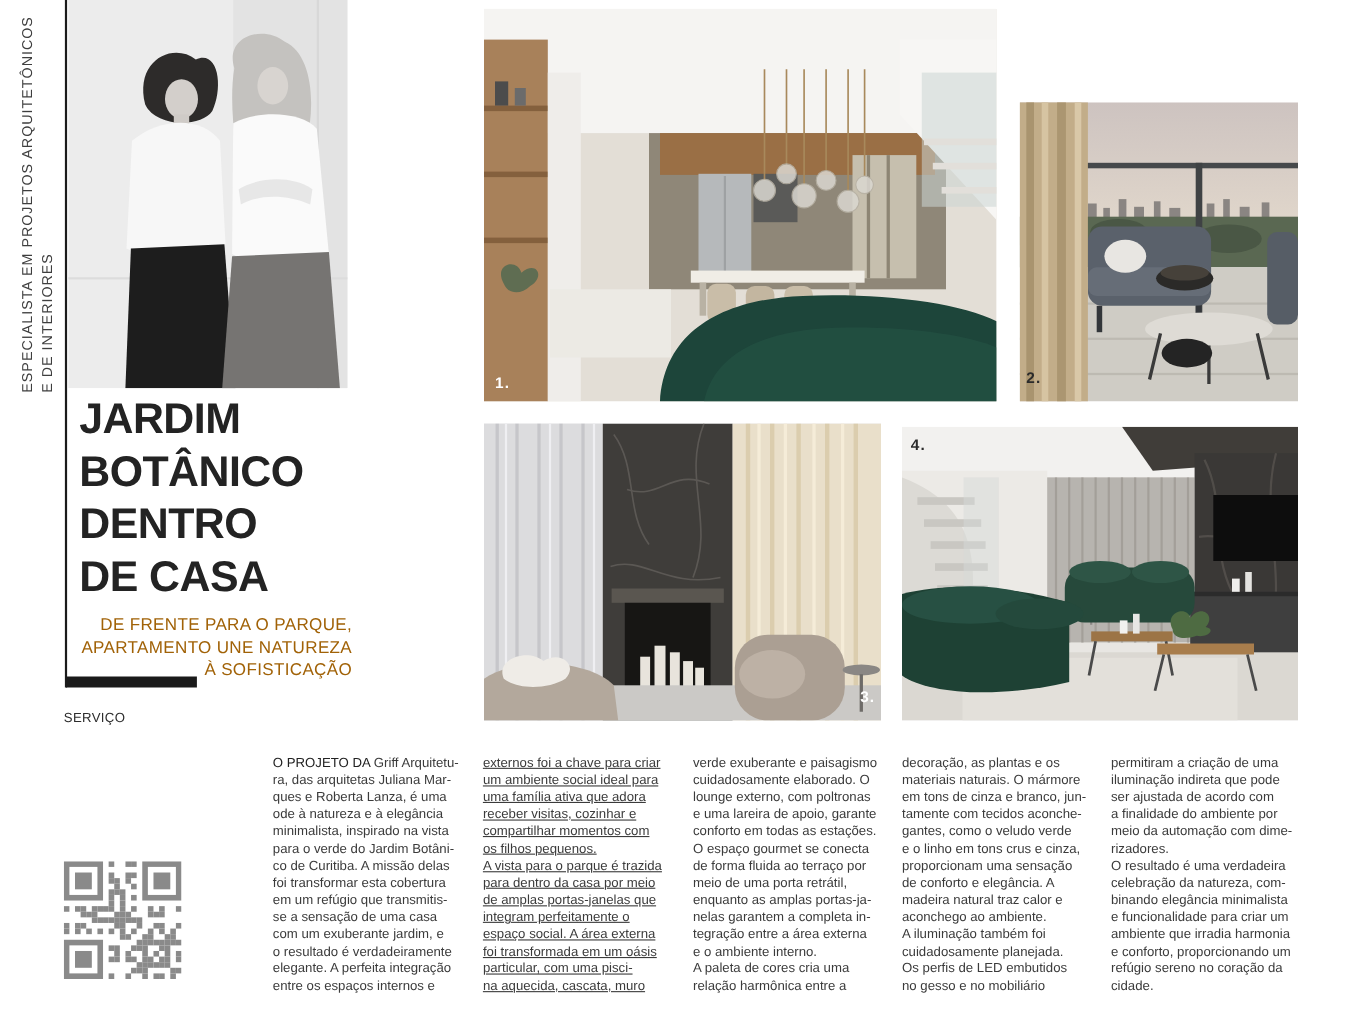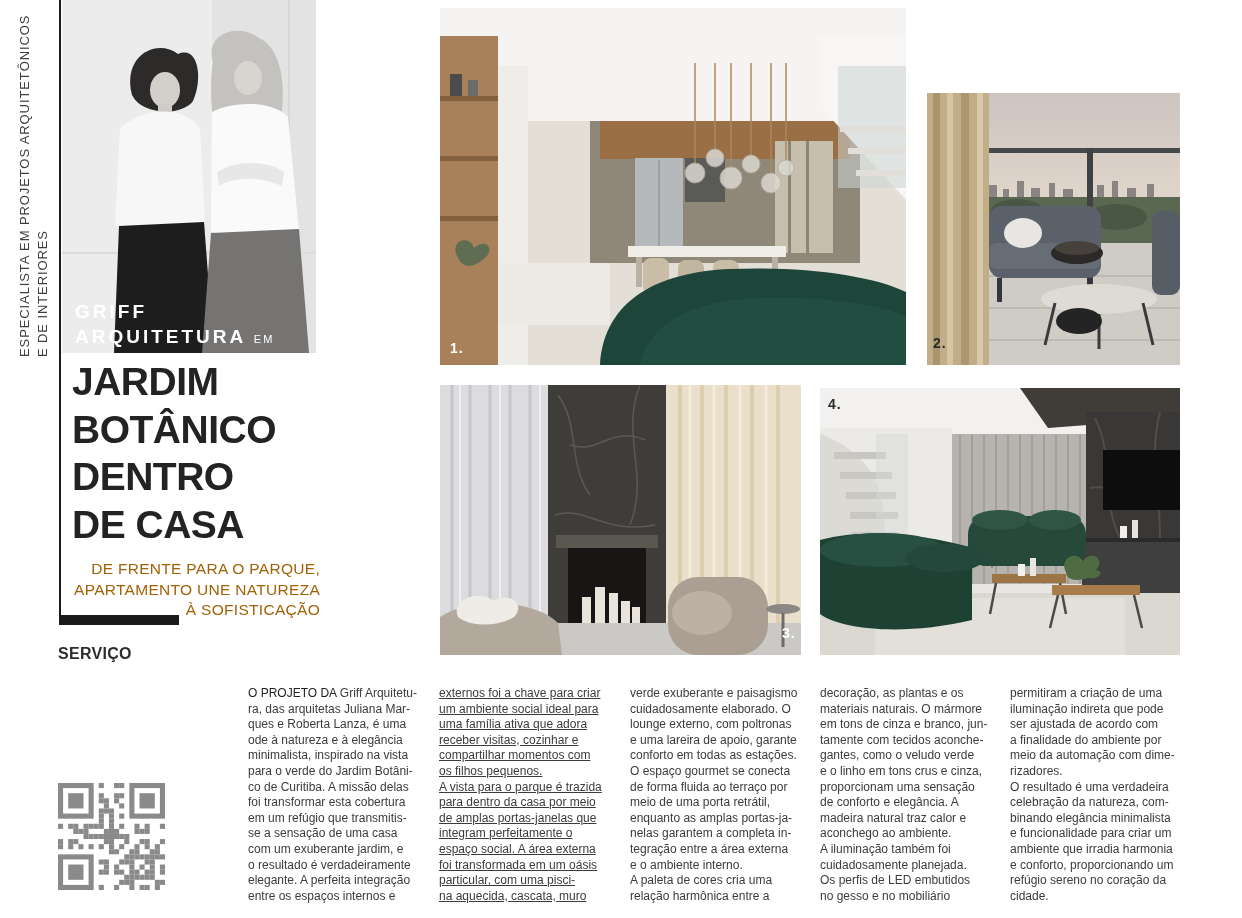--- a/index.html
+++ b/index.html
@@ -20,21 +20,21 @@
          font-size:19px;line-height:25px;letter-spacing:3px;}
   .brand .suffix{font-size:11px;letter-spacing:2px;font-weight:normal;}
 
   .title{position:absolute;left:72px;top:358px;margin:0;font-size:39px;line-height:47.5px;
          font-weight:bold;color:#232323;letter-spacing:-.5px;}
   .subtitle{position:absolute;left:74px;top:559px;margin:0;font-size:15.5px;line-height:20.5px;
             color:#a16207;letter-spacing:.3px;text-align:right;}
   .bar{position:absolute;left:60px;top:615px;width:119px;height:10px;background:#1a1a1a;}
 
   .service{position:absolute;left:58px;top:645px;width:180px;}
-  .service-h{font-weight:bold;font-size:16px;color:#2d2d2d;letter-spacing:.3px;}
+  .service-h{font-weight:normal;font-size:12px;color:#2d2d2d;letter-spacing:.3px;}
   .service-b{font-size:10.8px;line-height:11.8px;color:#4c4c4c;margin-top:3px;}
 
   .qr{position:absolute;left:58px;top:783px;width:107px;height:107px;}
   .qr svg{display:block;width:100%;height:100%;}
 
   figure.ph{position:absolute;margin:0;}
   figure.ph svg{display:block;width:100%;height:100%;}
   .num{position:absolute;font-weight:bold;font-size:14px;letter-spacing:1px;}
   .num.light{color:#ffffff;}
   .num.dark{color:#2b2b2b;}
@@ -67,24 +67,20 @@
       <rect x="96" y="104" width="14" height="14" fill="#cfcbc7"></rect>
       <path d="M58 128 C84 106 122 106 138 128 L143 222 C110 236 74 236 53 226 Z" fill="#f7f7f7"></path>
       <path d="M57 226 L142 222 L152 353 L52 353 Z" fill="#1d1d1d"></path>
 
       <path d="M151 62 C142 33 177 22 197 38 C221 49 226 92 216 132 C211 160 202 172 196 177 L162 171 C151 140 146 92 151 62 Z" fill="#c4c2bf"></path>
       <ellipse cx="186" cy="78" rx="14" ry="17" fill="#d8d4d0"></ellipse>
       <path d="M150 112 C172 100 212 101 226 117 L237 231 C201 246 165 241 149 231 Z" fill="#fafafa"></path>
       <path d="M155 172 C175 160 205 160 222 172 L220 186 C198 176 172 177 157 186 Z" fill="#e7e7e7"></path>
       <path d="M149 233 L237 229 L247 353 L140 353 Z" fill="#767472"></path>
     </svg>
-    <div class="brand">
-      <div>GRIFF</div>
-      <div><span>ARQUITETURA</span> <span class="suffix">EM</span></div>
-    </div>
   </figure>
 
   <h1 class="title pre">JARDIM
 BOTÂNICO
 DENTRO
 DE CASA</h1>
   <p class="subtitle pre">DE FRENTE PARA O PARQUE,
 APARTAMENTO UNE NATUREZA
 À SOFISTICAÇÃO</p>
   <div class="bar"></div>

